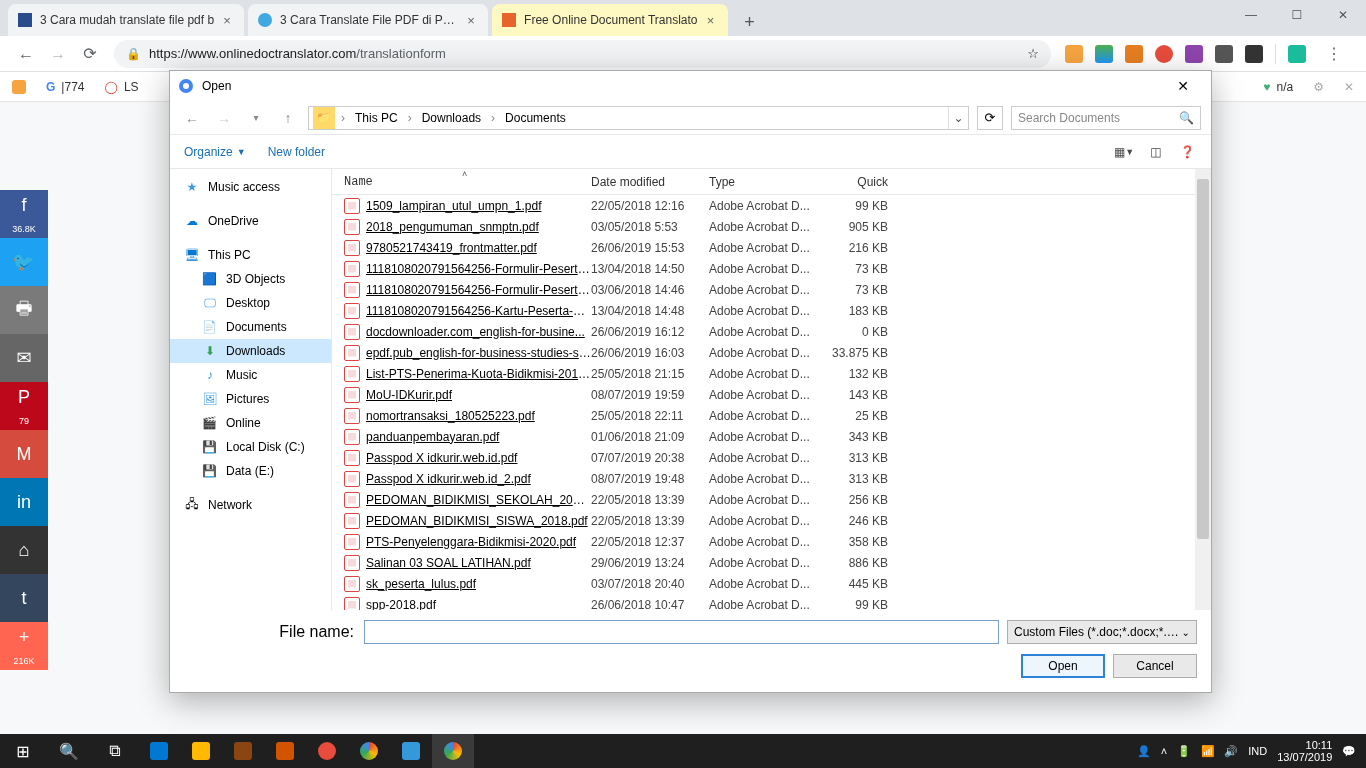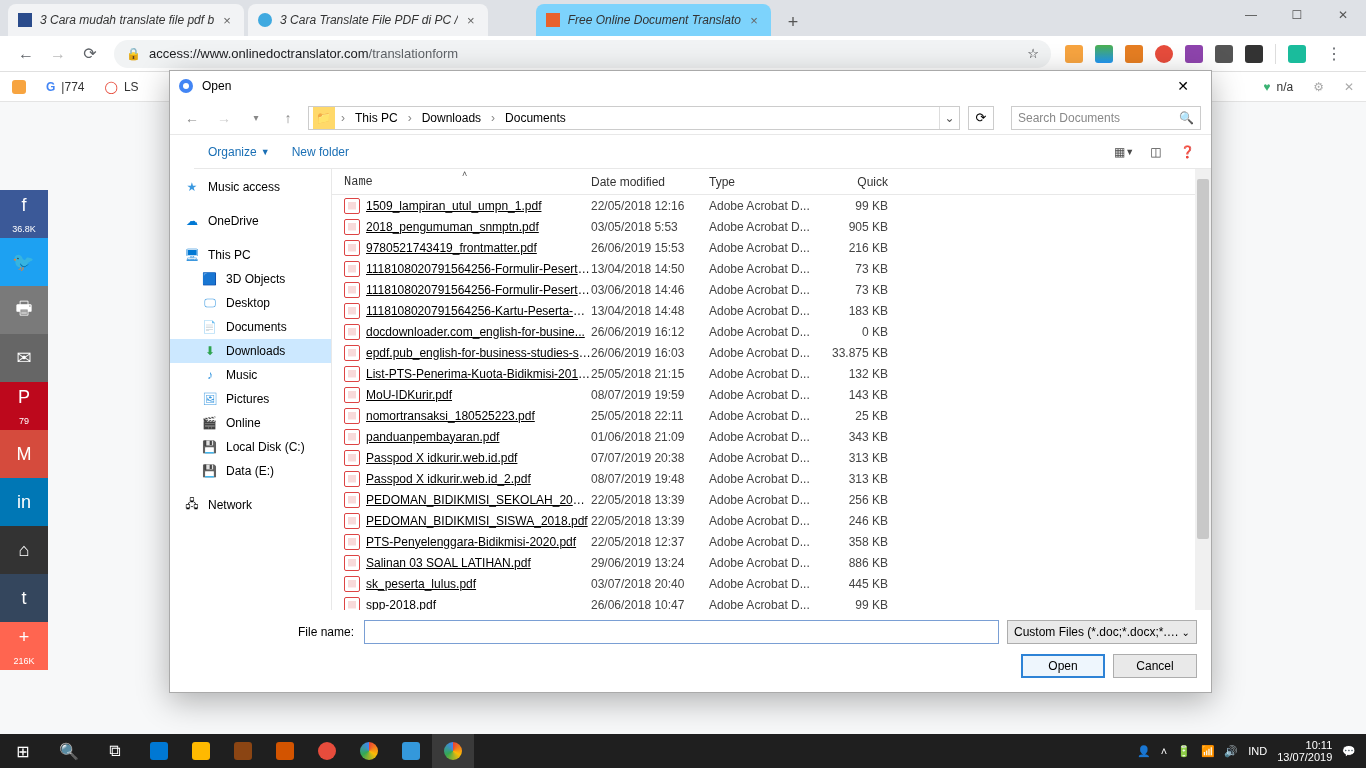--- a/index.html
+++ b/index.html
@@ -1,23 +1,23 @@
 <!DOCTYPE html>
 <html><head>
 <meta charset="utf-8">
 <style>
 * { margin: 0; padding: 0; box-sizing: border-box; font-family: "Segoe UI", Tahoma, sans-serif; }
 body { width: 1366px; height: 768px; background: #f0f0f0; overflow: hidden; position: relative; }
 
 
 .browser-tabs { height: 36px; background: #dee1e6; display: flex; align-items: flex-end; padding-left: 8px; }
 .tab { height: 32px; background: #f2f3f5; border-radius: 8px 8px 0 0; display: flex; align-items: center; padding: 0 10px; margin-right: 4px; min-width: 220px; max-width: 240px; font-size: 12px; color: #333; position: relative; }
-.tab.active { background: #7dd3fc; margin-left: 44px; }
+.tab.active { background: #fef9c3; }
 .tab .favicon { width: 14px; height: 14px; margin-right: 8px; flex-shrink: 0; }
-.tab .title { white-space: nowrap; overflow: hidden; text-overflow: ellipsis; flex: 1; font-style: italic; }
+.tab .title { white-space: nowrap; overflow: hidden; text-overflow: ellipsis; flex: 1; }
 .tab .close { width: 14px; height: 14px; margin-left: 6px; display: flex; align-items: center; justify-content: center; font-size: 13px; color: #666; }
 .new-tab { width: 28px; height: 28px; display: flex; align-items: center; justify-content: center; font-size: 18px; color: #555; margin-left: 4px; }
 .win-controls { position: absolute; right: 0; top: 0; display: flex; }
 .win-btn { width: 46px; height: 30px; display: flex; align-items: center; justify-content: center; font-size: 12px; color: #555; }
 
 .addr-bar { height: 36px; background: #fff; display: flex; align-items: center; padding: 0 10px; border-bottom: 1px solid #e0e0e0; }
 .nav-btn { width: 32px; height: 32px; display: flex; align-items: center; justify-content: center; color: #5f6368; font-size: 16px; }
 .addr-field { flex: 1; height: 28px; background: #f1f3f4; border-radius: 14px; display: flex; align-items: center; padding: 0 12px; margin: 0 8px; font-size: 13px; color: #202124; }
 .addr-field .lock { margin-right: 8px; font-size: 12px; }
 .addr-field .url-secondary { color: #5f6368; }
@@ -39,24 +39,24 @@
 .dlg-title .ic { width: 16px; height: 16px; margin-right: 8px; }
 .dlg-title .close-x { margin-left: auto; width: 40px; height: 24px; font-size: 14px; display: flex; align-items: center; justify-content: center; }
 .dlg-nav { height: 34px; display: flex; align-items: center; padding: 0 10px; gap: 8px; border-bottom: 1px solid #e8e8e8; }
 .dlg-nav-btn { width: 24px; height: 24px; display: flex; align-items: center; justify-content: center; color: #888; font-size: 14px; }
 .breadcrumb { flex: 1; height: 24px; border: 1px solid #ccc; display: flex; align-items: center; font-size: 12px; }
 .bc-icon { width: 22px; height: 22px; background: #ffd96a; margin: 0 4px; display: flex; align-items: center; justify-content: center; }
 .bc-seg { padding: 0 8px; height: 100%; display: flex; align-items: center; }
 .bc-arr { color: #888; padding: 0 2px; }
 .bc-drop { width: 20px; text-align: center; color: #555; border-left: 1px solid #ddd; height: 100%; display: flex; align-items: center; justify-content: center; }
 .refresh { width: 26px; height: 24px; border: 1px solid #ccc; display: flex; align-items: center; justify-content: center; font-size: 13px; }
-.search-box { width: 190px; height: 24px; border: 1px solid #ccc; display: flex; align-items: center; padding: 0 6px; font-size: 12px; color: #888; margin-left: 9px; }
+.search-box { width: 190px; height: 24px; border: 1px solid #ccc; display: flex; align-items: center; padding: 0 6px; font-size: 12px; color: #888; }
 .search-box .mag { margin-left: auto; }
 
-.dlg-toolbar { height: 34px; display: flex; align-items: center; padding: 0 14px; gap: 22px; font-size: 12px; border-bottom: 1px solid #e8e8e8; margin-left: 24px; }
+.dlg-toolbar { height: 34px; display: flex; align-items: center; padding: 0 14px; gap: 22px; font-size: 12px; border-bottom: 1px solid #e8e8e8; }
 .tb-link { color: #1a6fb5; display: flex; align-items: center; gap: 4px; }
 .tb-right { margin-left: auto; display: flex; align-items: center; gap: 14px; }
 .tb-ic { width: 18px; height: 18px; display: flex; align-items: center; justify-content: center; color: #4a4a4a; }
 
 .dlg-body { flex: 1; display: flex; overflow: hidden; }
 .tree { width: 162px; border-right: 1px solid #e8e8e8; padding: 6px 0; font-size: 12px; overflow-y: auto; }
 .tree-item { height: 24px; display: flex; align-items: center; padding-left: 14px; gap: 8px; white-space: nowrap; }
 .tree-item.sub { padding-left: 32px; }
 .tree-item.sel { background: #cce8ff; }
 .tree-sp { height: 10px; }
@@ -77,21 +77,21 @@
 .fr-name { width: 225px; white-space: nowrap; overflow: hidden; text-overflow: ellipsis; text-decoration: underline; }
 .fr-date { width: 118px; color: #444; }
 .fr-type { width: 119px; color: #444; white-space: nowrap; overflow: hidden; text-overflow: ellipsis; }
 .fr-size { width: 72px; text-align: right; padding-right: 12px; color: #444; }
 
 .vscroll { position: absolute; right: 0; top: 0; bottom: 0; width: 16px; background: #f0f0f0; }
 .vscroll .thumb { position: absolute; left: 2px; right: 2px; top: 10px; height: 360px; background: #c8c8c8; border-radius: 2px; }
 
 .dlg-footer { padding: 10px 14px 14px; }
 .fn-row { display: flex; align-items: center; margin-bottom: 10px; }
-.fn-label { width: 180px; text-align: right; padding-right: 10px; font-size: 12px; }
+.fn-label { width: 180px; text-align: right; padding-right: 10px; font-size: 16px; }
 .fn-input { flex: 1; height: 24px; border: 1px solid #7a9fd4; padding: 0 6px; font-size: 12px; }
 .ft-select { width: 190px; height: 24px; border: 1px solid #adadad; margin-left: 8px; font-size: 12px; padding: 0 6px; display: flex; align-items: center; background: #e9e9e9; }
 .ft-select .dd { margin-left: auto; font-size: 10px; }
 .btn-row { display: flex; justify-content: flex-end; gap: 8px; }
 .dlg-btn { width: 84px; height: 24px; border: 1px solid #adadad; background: #e9e9e9; font-size: 12px; display: flex; align-items: center; justify-content: center; }
 .dlg-btn.primary { border: 2px solid #2e83d6; background: #eef6fd; }
 
 
 .taskbar { position: absolute; left: 0; right: 0; bottom: 0; height: 34px; background: #1f1f1f; display: flex; align-items: center; color: #fff; }
 .tb-btn { width: 46px; height: 34px; display: flex; align-items: center; justify-content: center; font-size: 16px; }
@@ -128,21 +128,21 @@
     <div class="win-btn">✕</div>
   </div>
 </div>
 
 <div class="addr-bar">
   <div class="nav-btn">←</div>
   <div class="nav-btn" style="color:#bbb">→</div>
   <div class="nav-btn">⟳</div>
   <div class="addr-field">
     <span class="lock">🔒</span>
-    <span>access://www.onlinedoctranslator.com</span>
+    <span>https://www.onlinedoctranslator.com</span>
       <span class="url-secondary">/translationform</span>
     <span style="margin-left:auto">☆</span>
   </div>
   <div class="ext-icons">
     <span class="sq" style="background:#f7a440"></span>
     <span class="sq" style="background:linear-gradient(#4caf50,#2196f3)"></span>
     <span class="sq" style="background:#e67e22"></span>
     <span class="sq" style="background:#e74c3c;border-radius:50%"></span>
     <span class="sq" style="background:#8e44ad"></span>
     <span class="sq" style="background:#555"></span>

